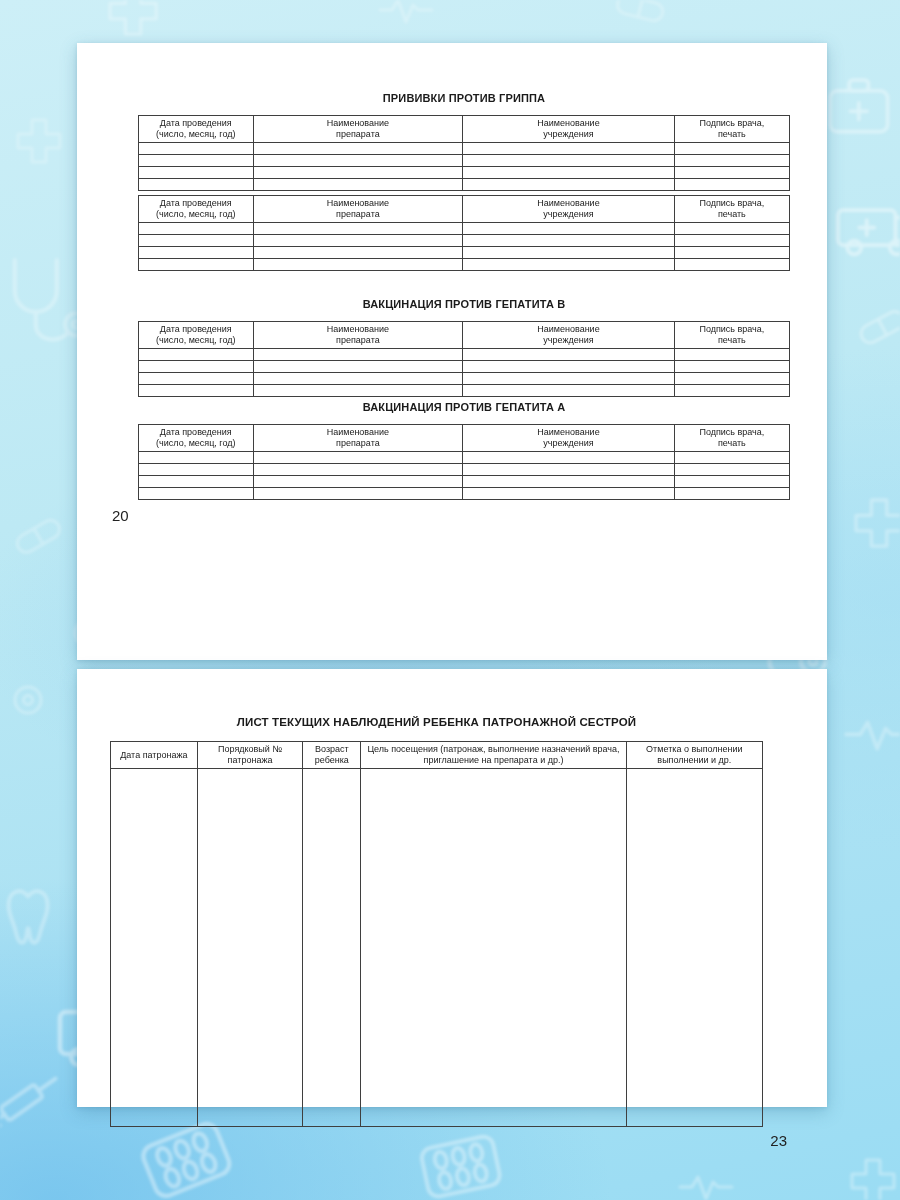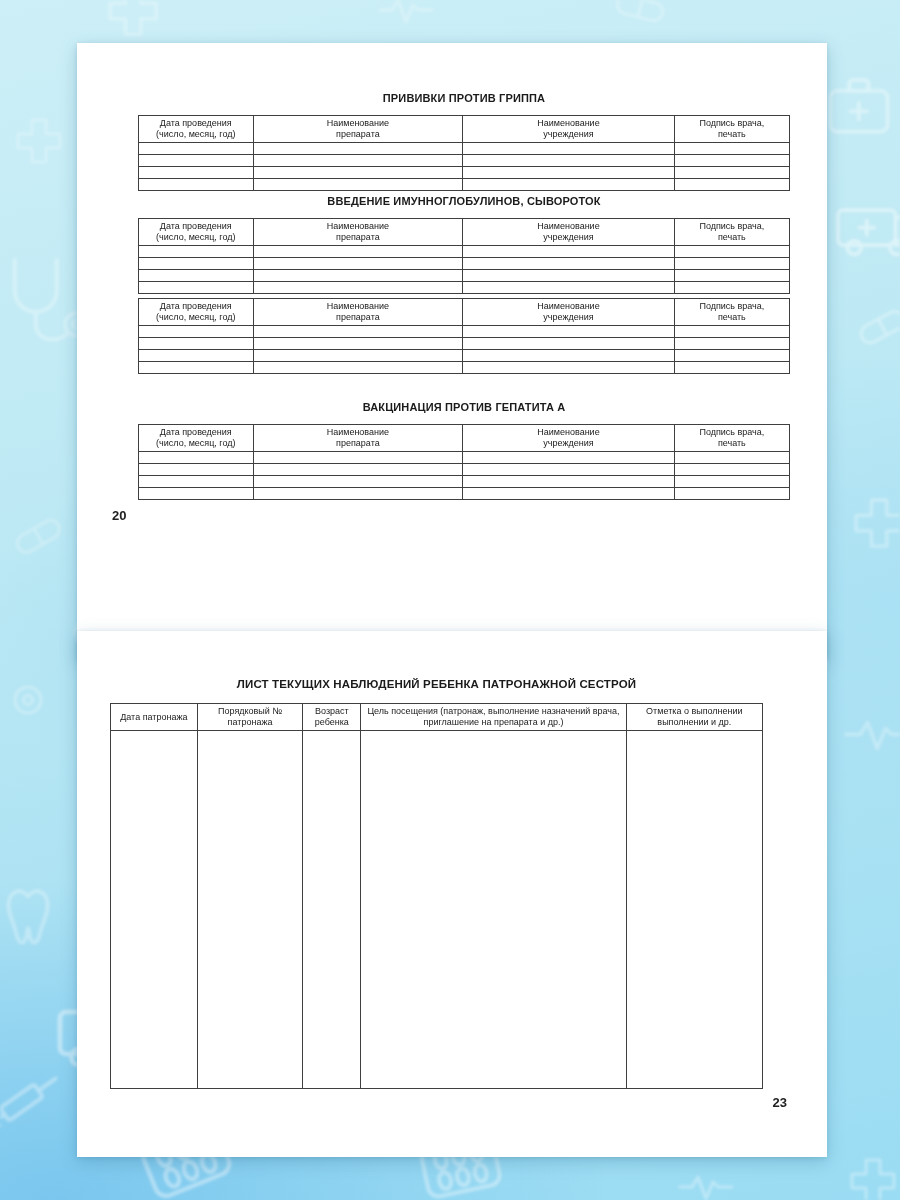--- a/index.html
+++ b/index.html
@@ -16,21 +16,21 @@
       radial-gradient(600px 300px at 40% 52%, rgba(140,205,238,.35), rgba(140,205,238,0) 65%),
       linear-gradient(168deg,#cdeff7 0%,#bde9f4 38%,#ace2f3 68%,#9adcf3 100%);
   }
   .doodles{position:absolute;inset:0;filter:blur(1.8px);}
   .page{
     position:absolute;left:77px;width:750px;background:#fff;
     box-shadow:0 5px 16px rgba(45,110,145,.28), 0 1px 4px rgba(45,110,145,.18);
     color:#1b1b1b;
   }
   .page-1{top:43px;height:617px;}
-  .page-2{top:631px;height:526px;}
+  .page-2{top:669px;height:438px;}
   .vax-section{position:absolute;left:61px;width:652px;}
   .sec-1{top:49px;} .sec-2{top:152px;} .sec-3{top:255px;} .sec-4{top:358px;}
   .block-title{
     margin:0 0 10px 0;text-align:center;
     font-size:11px;font-weight:700;letter-spacing:.15px;line-height:13px;
   }
   table{border-collapse:collapse;table-layout:fixed;width:100%;}
   th,td{border:1px solid #3f3f3f;padding:0;}
   th{
     font-weight:400;font-size:9px;line-height:11px;text-align:center;
@@ -40,21 +40,21 @@
   .vax-table thead tr{height:25px;}
   .vax-table tbody tr{height:12px;}
   .obs-wrap{position:absolute;left:33px;top:72px;width:653px;}
   .sheet-title{
     position:absolute;left:33px;top:46px;width:653px;margin:0;text-align:center;
     font-size:11.5px;font-weight:700;letter-spacing:.15px;line-height:14px;
   }
   .obs-table thead tr{height:26px;}
   .obs-table tbody tr{height:358px;}
   .obs-table tbody td{vertical-align:top;}
-  .pgnum{position:absolute;font-size:13px;line-height:10px;color:#222;font-weight:bold;}
+  .pgnum{position:absolute;font-size:15px;line-height:10px;color:#222;}
   .pgnum-left{left:35px;top:468px;}
   .pgnum-right{right:40px;top:467px;}
 </style>
 </head>
 <body>
 
 <div class="canvas">
 
   <svg class="doodles" width="900" height="1200" viewBox="0 0 900 1200" stroke="#ffffff" fill="none" stroke-width="3" stroke-linecap="round" stroke-linejoin="round">
     <defs>
@@ -199,21 +199,20 @@
               <td></td>
               <td></td>
               <td></td>
               <td></td>
             </tr>
         </tbody>
       </table>
     </section>
 
     <section class="vax-section sec-2">
-      <h3 class="block-title">ВВЕДЕНИЕ ИМУННОГЛОБУЛИНОВ, СЫВОРОТОК</h3>
       <table class="vax-table">
         <colgroup>
             <col style="width:17.6%">
             <col style="width:32.2%">
             <col style="width:32.5%">
             <col style="width:17.7%">
           </colgroup>
         <thead>
           <tr>
             <th>
@@ -257,20 +256,21 @@
               <td></td>
               <td></td>
               <td></td>
               <td></td>
             </tr>
         </tbody>
       </table>
     </section>
 
     <section class="vax-section sec-3">
+      <h3 class="block-title">ВАКЦИНАЦИЯ ПРОТИВ ГЕПАТИТА В</h3>
       <table class="vax-table">
         <colgroup>
             <col style="width:17.6%">
             <col style="width:32.2%">
             <col style="width:32.5%">
             <col style="width:17.7%">
           </colgroup>
         <thead>
           <tr>
             <th>

